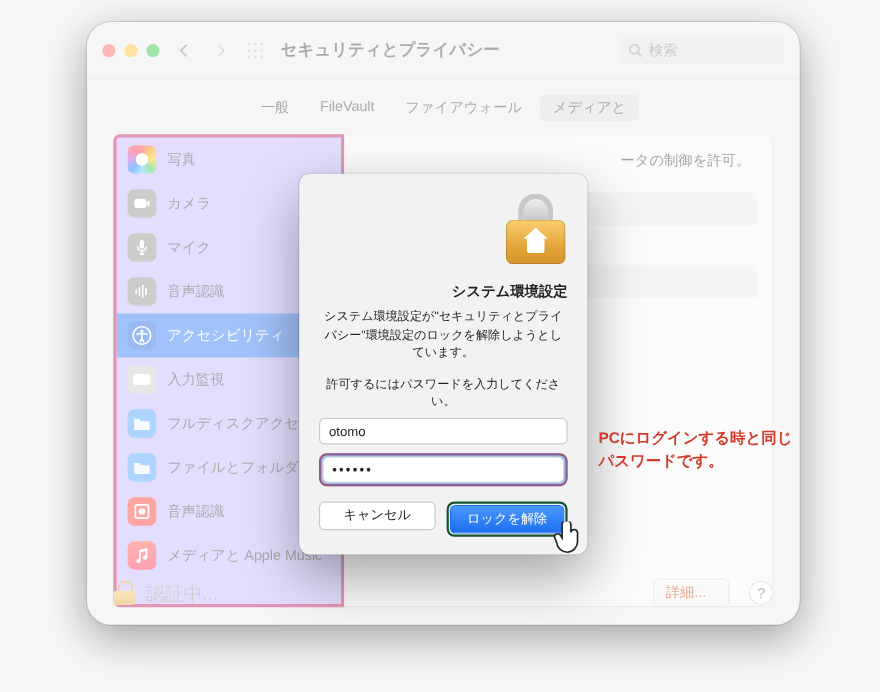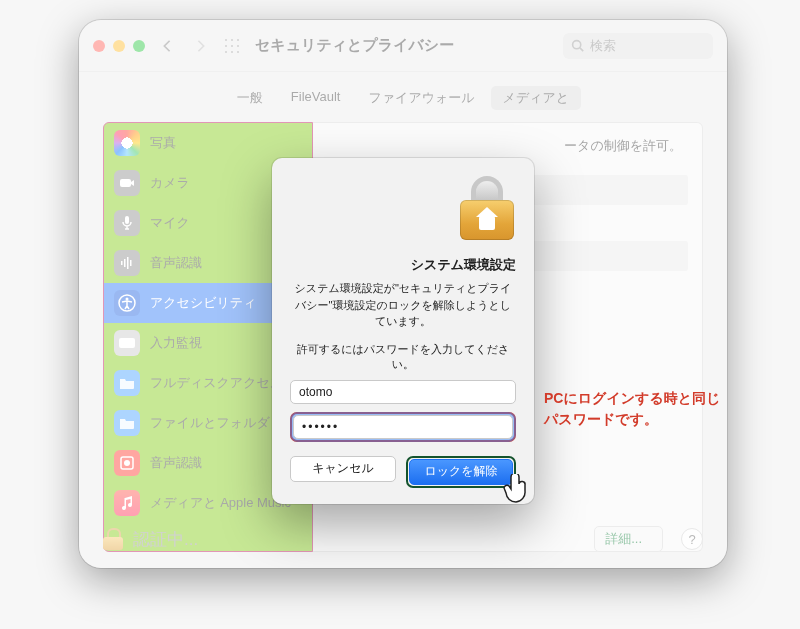--- a/index.html
+++ b/index.html
@@ -84,22 +84,22 @@
   .tab.selected { background: #d9d9d9; }
   
   .body {
     display: flex;
     padding: 0 24px 0 24px;
     height: 430px;
     position: relative; z-index: 10;
   }
   .sidebar {
     width: 210px;
-    background: #84cc16;
-    border: 1px solid #be185d;
+    background: #c4b5fd;
+    border: 3px solid #be185d;
     border-radius: 6px 0 0 6px;
     overflow: hidden;
   }
   .sb-item {
     display: flex; align-items: center;
     gap: 10px;
     padding: 7px 10px;
     font-size: 13px;
     color: #444;
   }
@@ -151,21 +151,21 @@
   }
   .lock-mini::after {
     content: ""; position: absolute;
     left: 0; bottom: 0; width: 20px; height: 13px;
     background: linear-gradient(#f5c96b,#e0a43e);
     border-radius: 3px;
   }
   .footer-text { font-size: 17px; color: #999; }
   .details-btn {
     margin-left: auto;
-    font-size: 13px; color: #15803d;
+    font-size: 13px; color: #c2410c;
     padding: 3px 20px 3px 10px;
     background: #f4f4f4;
     border: 1px solid #d6d6d6;
     border-radius: 5px;
     position: relative;
   }
   .help {
     width: 22px; height: 22px; border-radius: 50%;
     border: 1px solid #ccc; background: #fdfdfd;
     display: flex; align-items:center; justify-content:center;

